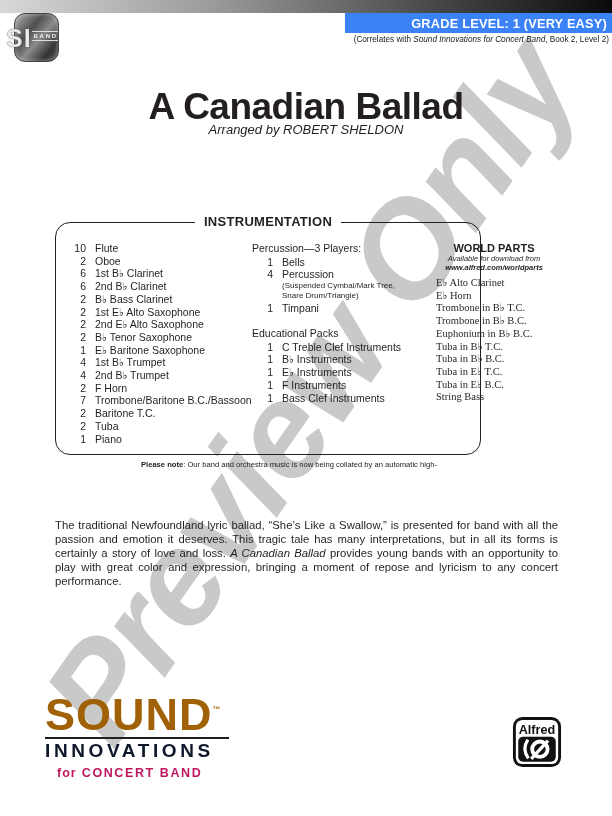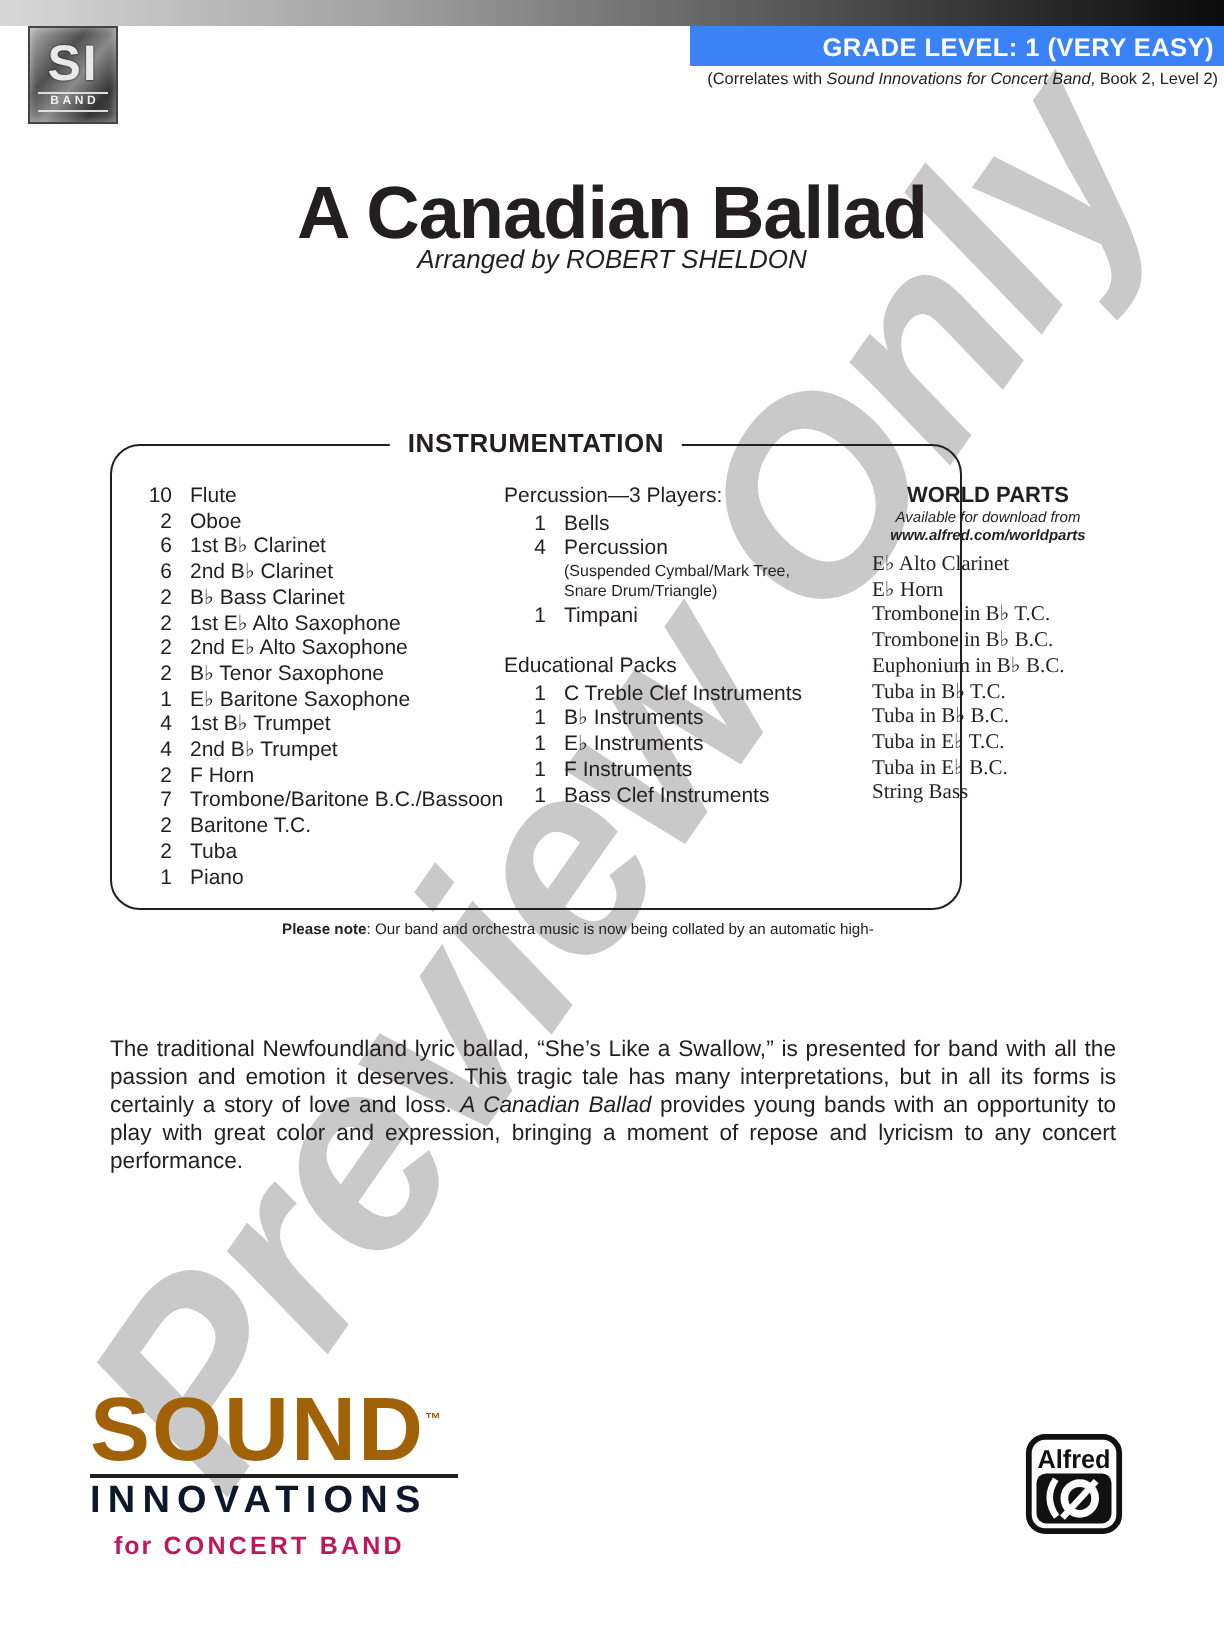--- a/index.html
+++ b/index.html
@@ -13,24 +13,24 @@
   #content{position:absolute;inset:0;z-index:1;}
   
   .top-strip{position:absolute;top:0;left:0;width:612px;height:13px;
              background:linear-gradient(90deg,#d8d8d8 0%,#9a9a9a 35%,#4a4a4a 70%,#0a0a0a 100%);}
   .grade-bar{position:absolute;top:13px;left:345px;right:0;height:20px;background:#3b82f6;
              display:flex;align-items:center;justify-content:flex-end;padding-right:5px;box-sizing:border-box;}
   .grade-bar span{color:#fff;font-weight:bold;font-size:12.8px;letter-spacing:0.2px;}
   .correlates{position:absolute;top:35px;right:3px;font-size:8.2px;color:#222;}
   .correlates .it{font-style:italic;}
   
-  .si-badge{position:absolute;top:13px;left:14px;width:45px;height:49px;border-radius:0;
+  .si-badge{position:absolute;top:13px;left:14px;width:45px;height:49px;border-radius:11px;
             background:linear-gradient(130deg,#b0b0b0 0%,#4f4f4f 35%,#8b8b8b 55%,#333 80%,#555 100%);
             border:1px solid #444;box-shadow:inset 0 0 4px rgba(255,255,255,.45);
-            display:flex;flex-direction:column;justify-content:flex-end;align-items:center;box-sizing:border-box;}
+            display:flex;justify-content:flex-end;align-items:center;box-sizing:border-box;}
   .si-text{font-size:25px;font-weight:bold;color:#e9e9e9;line-height:24px;letter-spacing:1px;
            text-shadow:0 0 1px #000;}
   .si-band-bar{width:34px;border-top:1.2px solid #ddd;border-bottom:1.2px solid #ddd;
                font-size:6px;font-weight:bold;letter-spacing:1.8px;color:#f0f0f0;text-align:center;
                line-height:8px;margin:2px 0 5px 0;padding-left:1.8px;}
   
   .title{position:absolute;top:86px;left:0;width:612px;text-align:center;
          font-size:37px;font-weight:bold;color:#231f20;letter-spacing:-0.5px;}
   .arranger{position:absolute;top:122px;left:0;width:612px;text-align:center;
             font-size:13px;font-style:italic;color:#231f20;}

